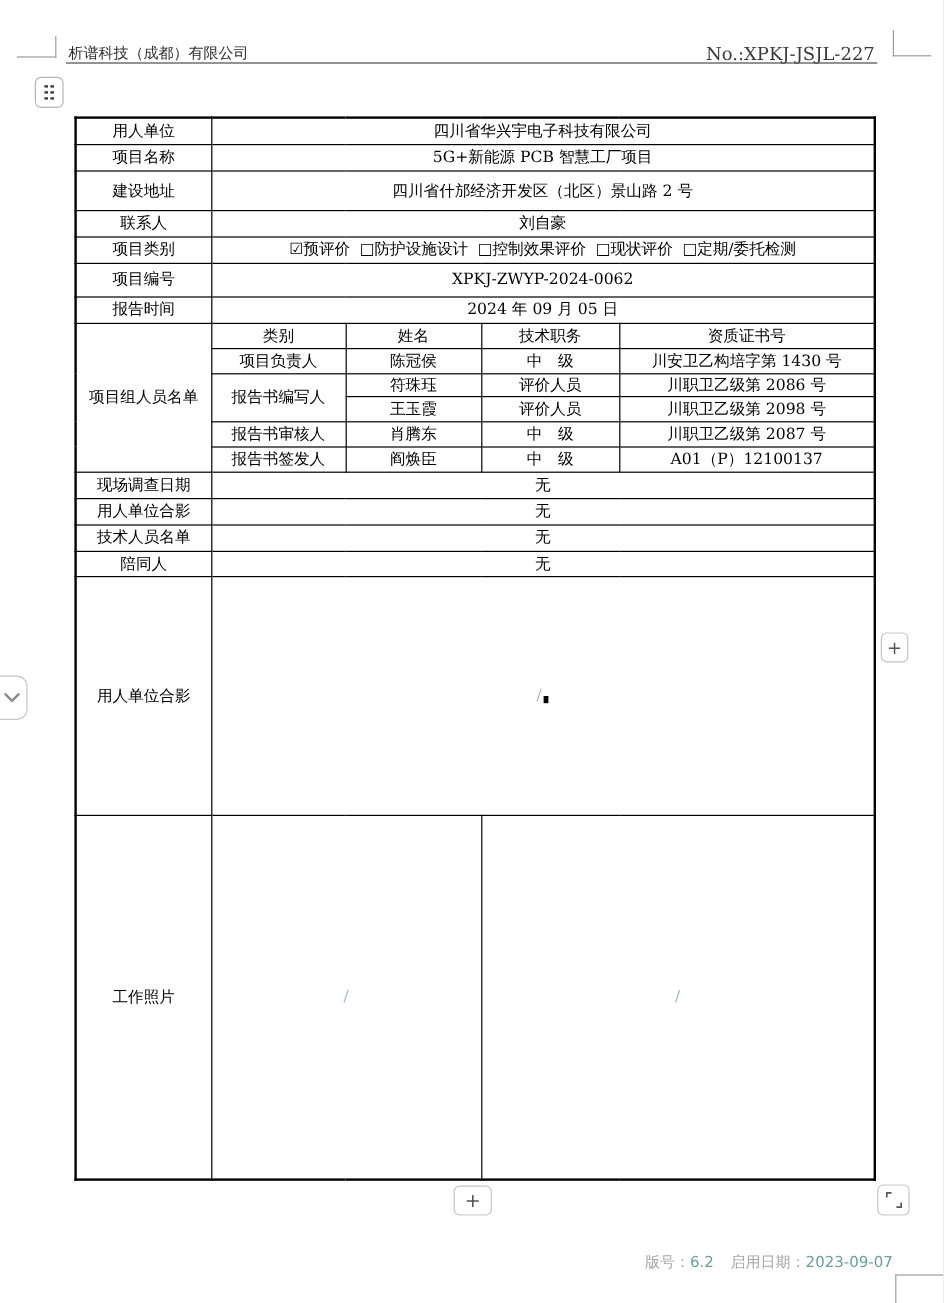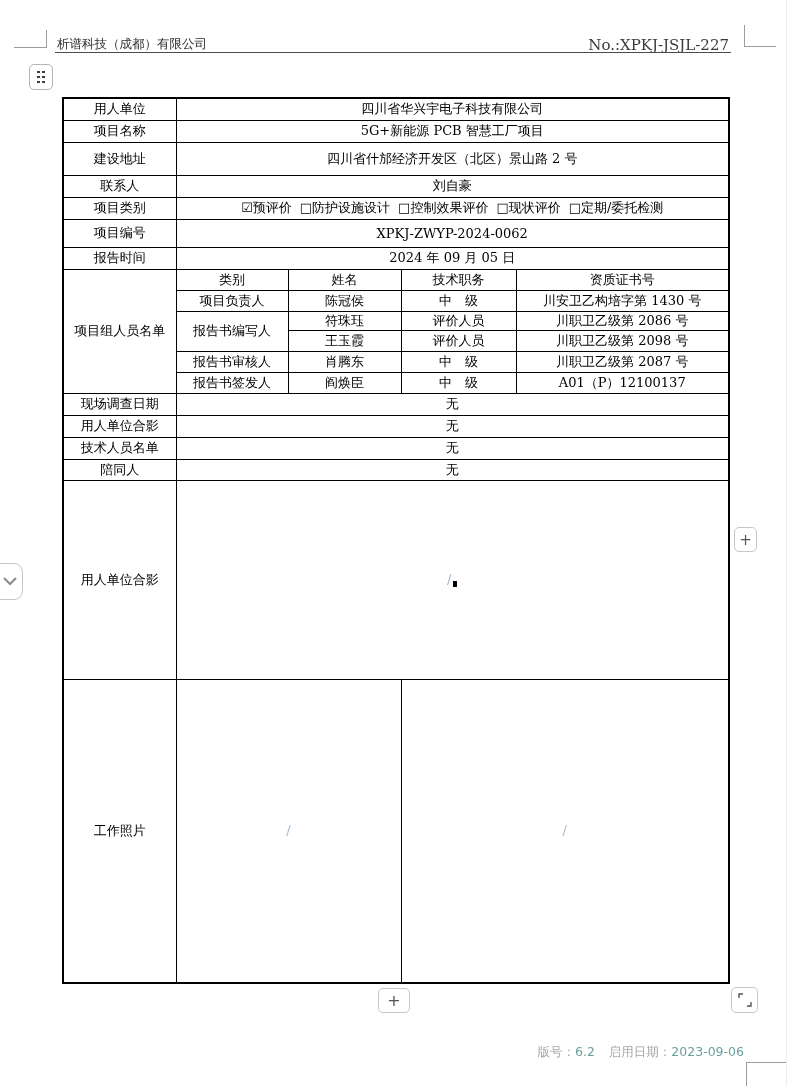--- a/index.html
+++ b/index.html
@@ -210,16 +210,16 @@
       <path d="M13 9 L13 13 L9 13" fill="none" stroke="#555" stroke-width="1.4"></path>
     </svg>
   </div>
   <div class="ctrl-btn btn-collapse">
     <svg width="14" height="9" viewBox="0 0 14 9" style="margin-left:10px;">
       <polyline points="1,1 7,7 13,1" fill="none" stroke="#8a8a8a" stroke-width="2"></polyline>
     </svg>
   </div>
 
   <div class="footer">
-    <span class="f-label">版号：</span><span class="f-value">6.2</span><span class="f-gap"></span><span class="f-label">启用日期：</span><span class="f-value">2023-09-06</span>
+    <span class="f-label">版号：</span><span class="f-value">6.2</span><span class="f-gap"></span><span class="f-label">启用日期：</span><span class="f-value">2023-09-07</span>
   </div>
 
 </div>
 
 </body></html>

